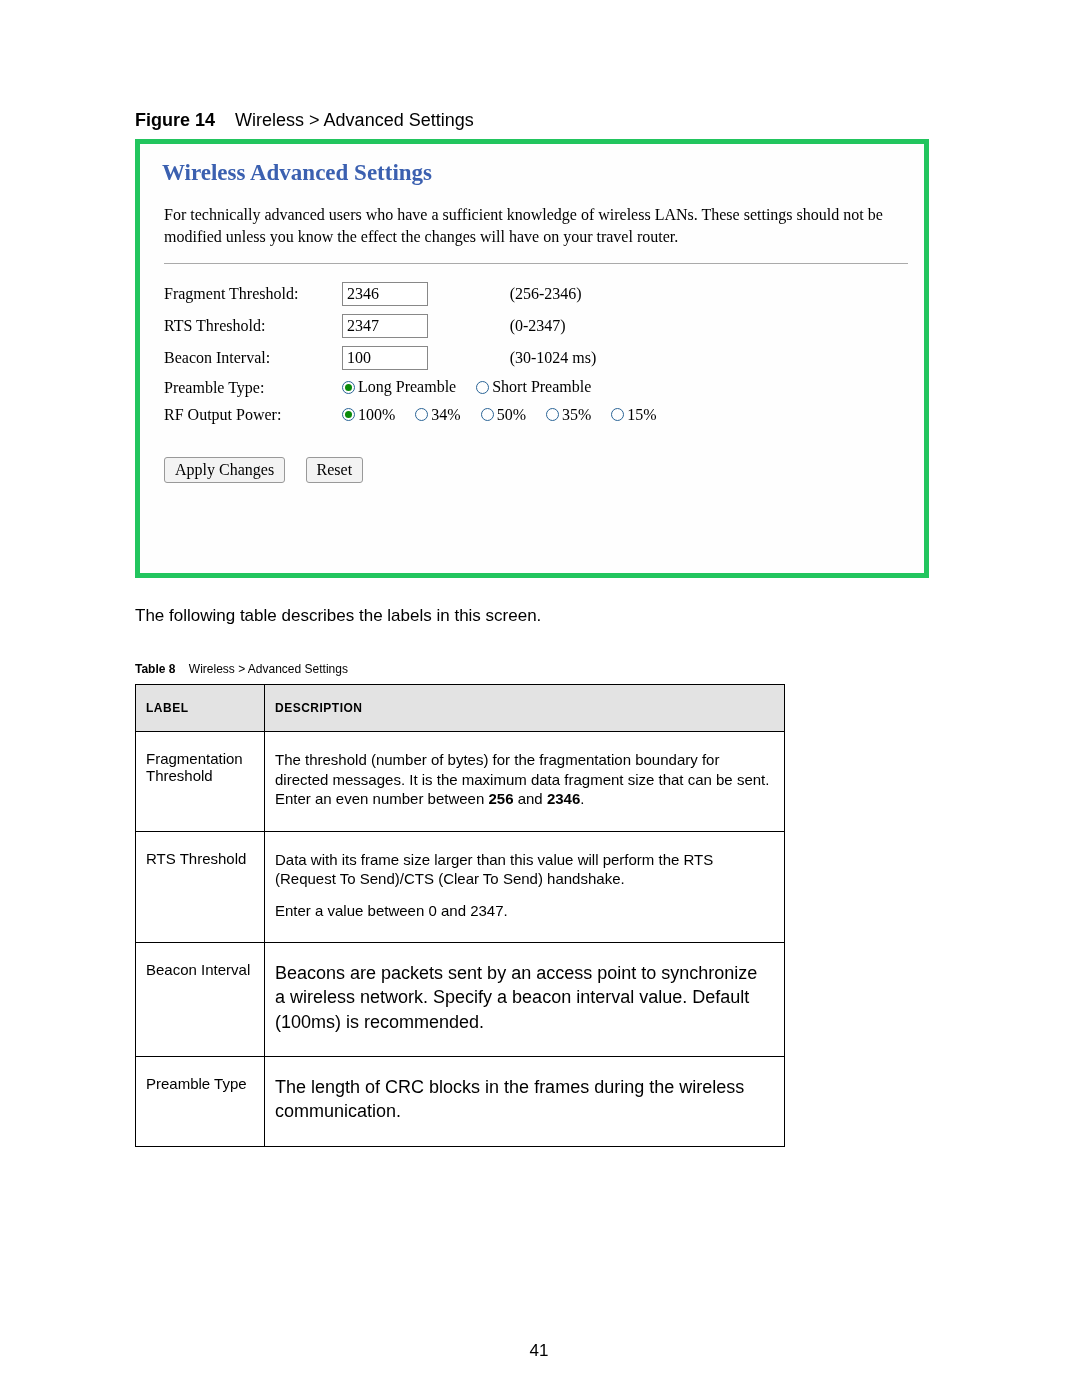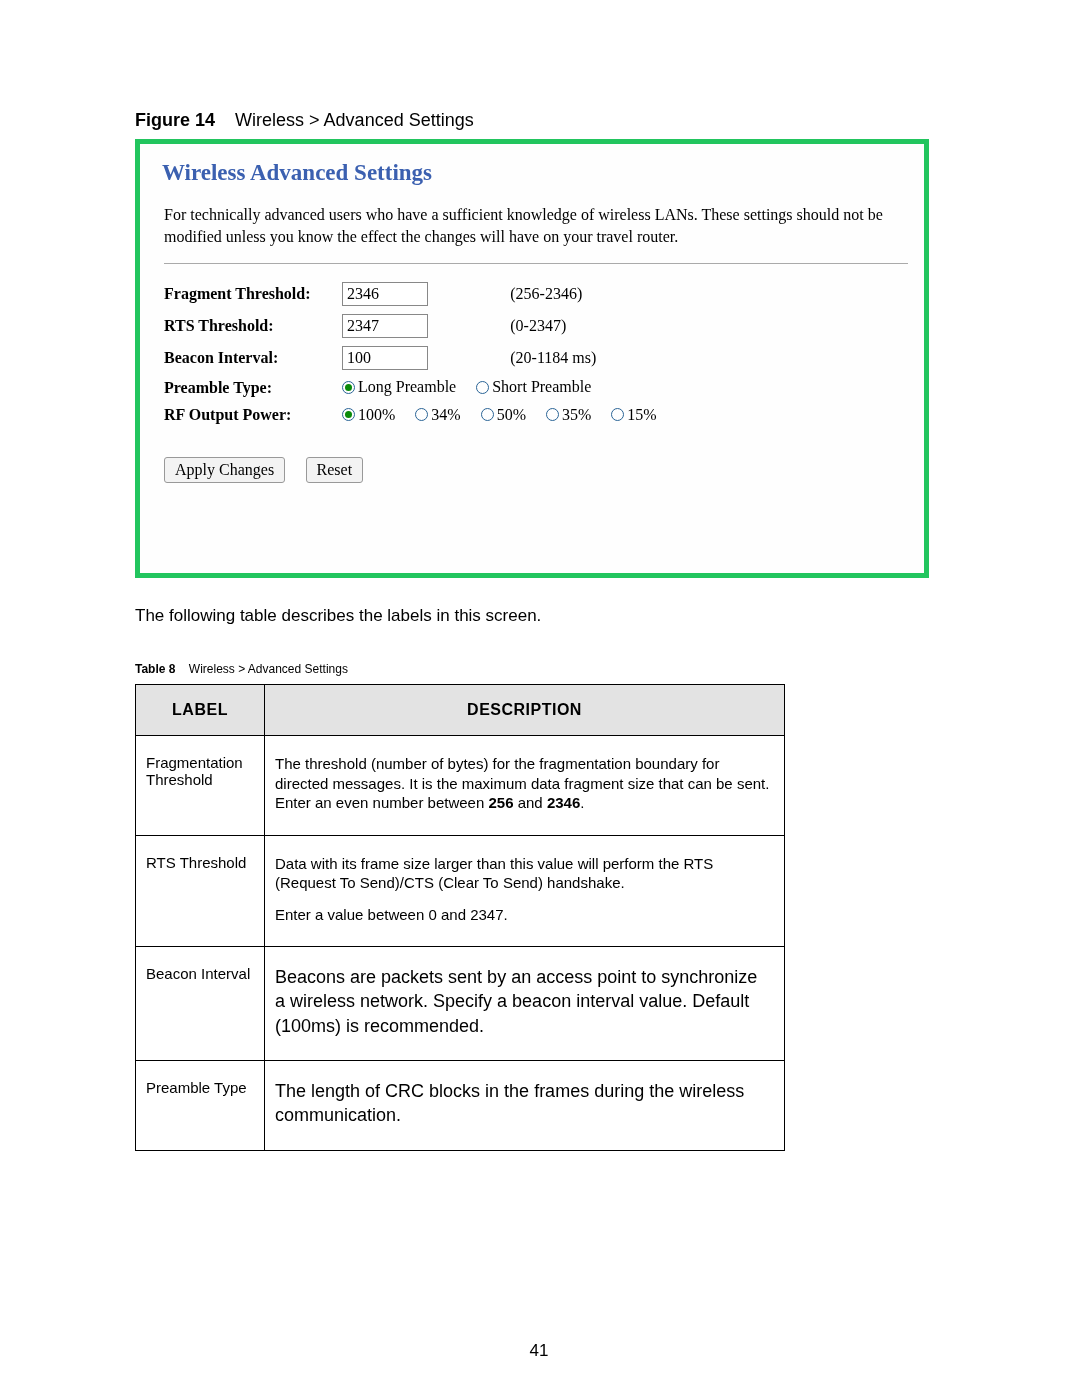--- a/index.html
+++ b/index.html
@@ -45,21 +45,21 @@
     border-top: 1px solid #aaa;
     margin: 6px 4px 14px 4px;
   }
   .form-table {
     border-collapse: collapse;
     font-family: "Times New Roman", Times, serif;
     font-size: 16px;
     margin-left: 4px;
   }
   .form-table td { padding: 4px 6px 4px 0; vertical-align: middle; white-space: nowrap;}
-  .fld-label { font-weight: bold; width: 172px;}
+  .fld-label { font-weight: normal; width: 172px;}
   .text-input {
     font-family: "Times New Roman", Times, serif;
     font-size: 16px;
     width: 76px;
     height: 20px;
     border: 1px solid #888;
     padding: 1px 4px;
     background: #fff;
   }
   .radio-dot {
@@ -107,25 +107,24 @@
     width: 650px;
   }
   .desc-table th, .desc-table td {
     border: 1px solid #000;
     text-align: left;
     vertical-align: top;
   }
   .desc-table th {
     background: #e3e3e3;
     font-family: Arial, sans-serif;
-    font-size: 16px;
+    font-size: 12px;
     padding: 16px 10px;
     font-variant: small-caps;
     letter-spacing: 0.5px;
-    text-align: center;
   }
   .desc-table th:first-child { width: 108px;}
   .desc-table td { padding: 18px 12px 22px 10px; }
   .lbl-cell { font-size: 15px;}
   .desc-cell { font-size: 15px; line-height: 1.3;}
   .desc-cell.big { font-size: 18px; line-height: 1.35;}
   .desc-cell p { margin: 0 0 12px 0;}
   .desc-cell p:last-child { margin-bottom: 0;}
   .desc-cell b { font-weight: bold;}
   .page-num {
@@ -159,21 +158,21 @@
         <td>(256-2346)</td>
       </tr>
       <tr>
         <td class="fld-label">RTS Threshold:</td>
         <td><input class="text-input" value="2347" style=""></td>
         <td>(0-2347)</td>
       </tr>
       <tr>
         <td class="fld-label">Beacon Interval:</td>
         <td><input class="text-input" value="100" style=""></td>
-        <td>(20-1184 ms)</td>
+        <td>(30-1024 ms)</td>
       </tr>
       <tr>
         <td class="fld-label">Preamble Type:</td>
         <td colspan="2">
           <span class="radio-item">
             <span class="radio-dot selected"></span>
             <span>Long Preamble</span>
           </span>
           <span class="radio-item">
             <span class="radio-dot"></span>

